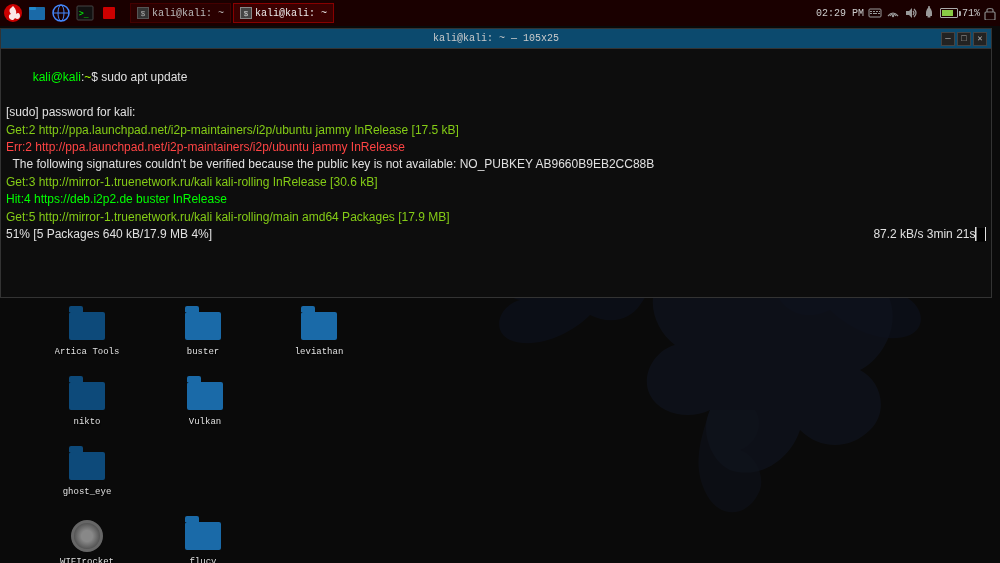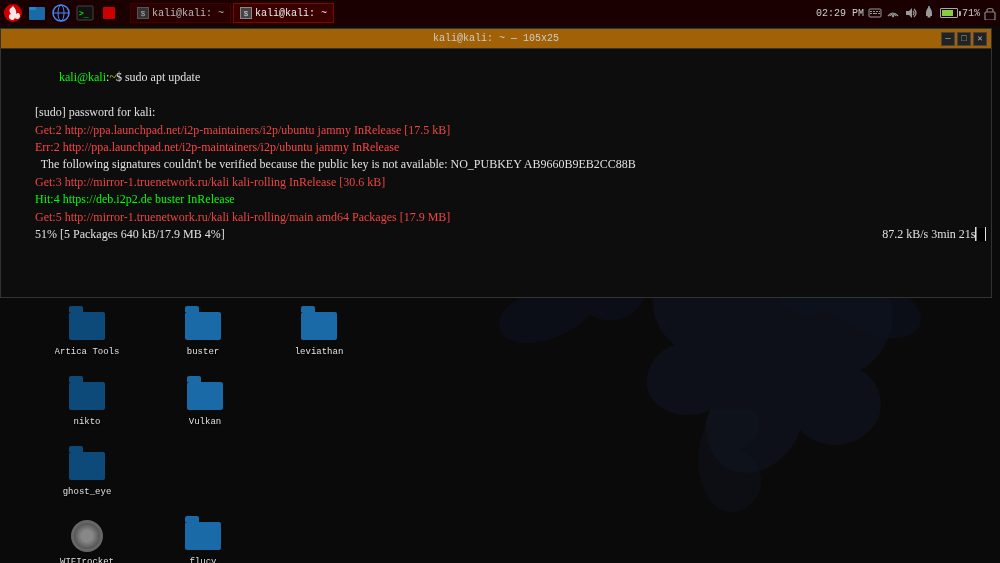--- a/index.html
+++ b/index.html
@@ -84,21 +84,21 @@
       left: 0;
       width: 992px;
       height: 270px;
       background: #0d0d0d;
       border: 1px solid #333;
       z-index: 50;
     }
 
     .terminal-titlebar {
       height: 20px;
-      background: #a16207;
+      background: #0c4a6e;
       display: flex;
       align-items: center;
       justify-content: center;
       position: relative;
       border-bottom: 1px solid #333;
     }
 
     .terminal-title {
       font-size: 10px;
       color: #ccc;
@@ -122,32 +122,31 @@
       justify-content: center;
       font-size: 9px;
       color: #aaa;
       cursor: pointer;
     }
 
     .terminal-body {
       padding: 3px 5px;
       font-size: 12px;
       line-height: 1.45;
-      font-family: Liberation Serif, serif;
+      font-family: Liberation Sans, sans-serif;
       height: calc(100% - 20px);
       overflow: hidden;
-      margin-left: 29px;
     }
 
     .line { white-space: pre; }
     .green { color: #00ff00; }
     .lime { color: #aaff00; }
     .white { color: #e0e0e0; }
     .red { color: #ff4444; }
-    .cyan { color: #ef4444; }
+    .cyan { color: #84cc16; }
 
     .desktop-icon {
       width: 70px;
       height: 65px;
       display: flex;
       flex-direction: column;
       align-items: center;
       justify-content: center;
       gap: 3px;
       cursor: pointer;

